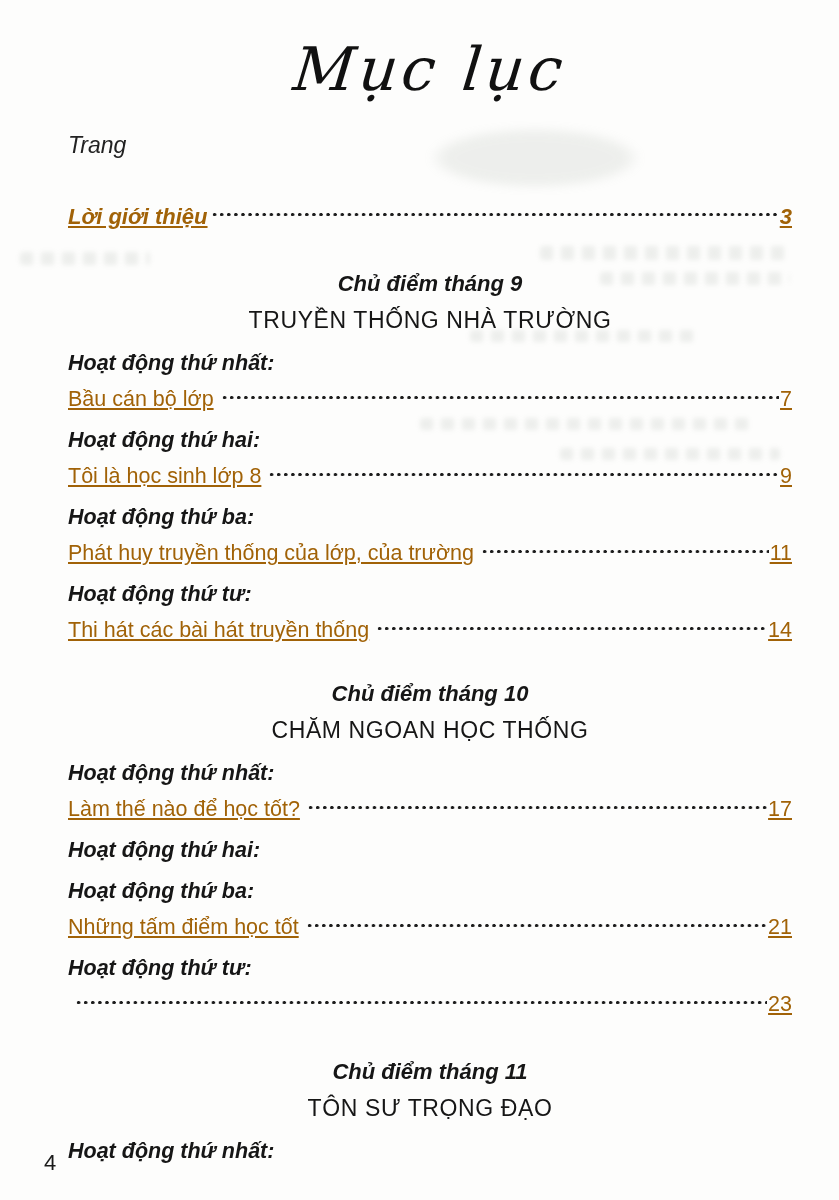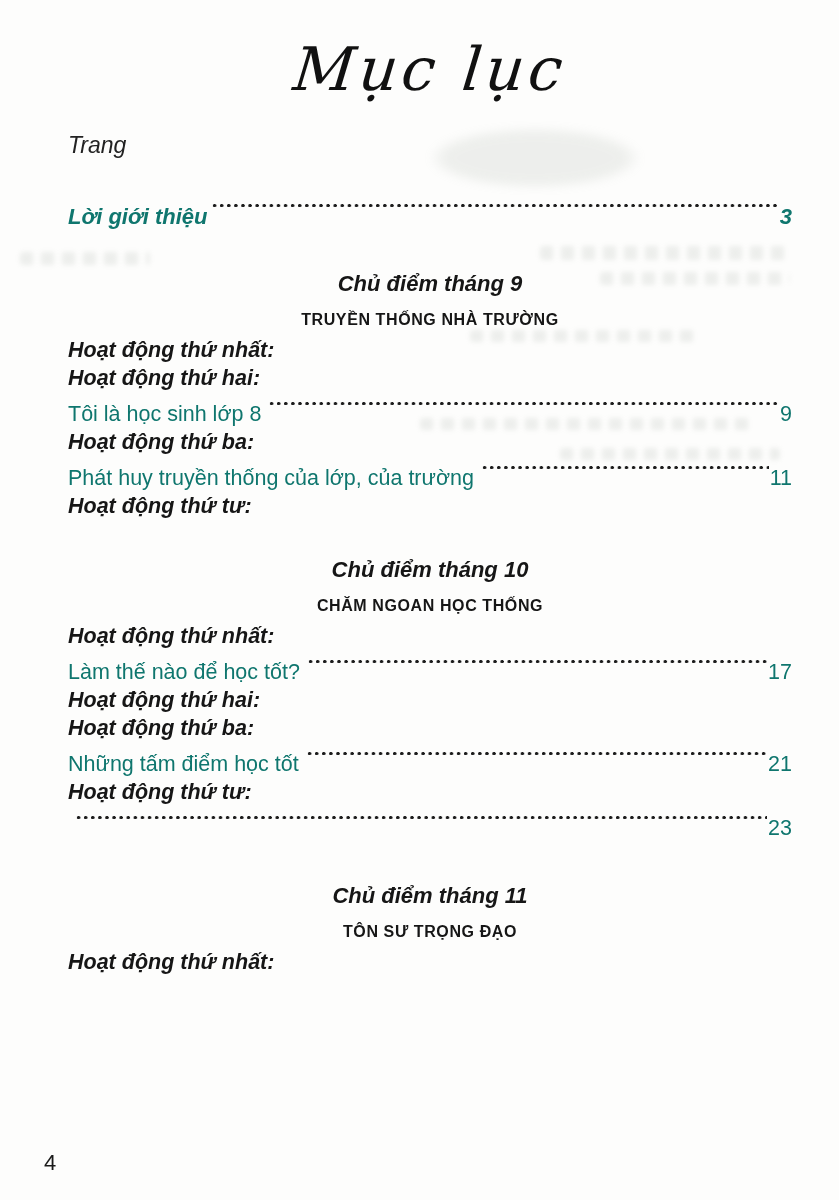--- a/index.html
+++ b/index.html
@@ -38,24 +38,25 @@
   .trang-row{
     margin-top:2px;
     padding-right:10px;
     font-style:italic;
     font-size:23px;
     color:#222;
   }
   
   .toc-row{
     display:flex;
-    align-items:flex-start;
+    align-items:center;
     font-size:21.5px;
     line-height:27px;
-    color:#0f766e;
+    color:#a16207;
+    text-decoration:underline;
   }
   .toc-title{white-space:nowrap;}
   .leader{
     flex:1;
     height:6px;
     margin:0 1px 4px 8px;
     background-image:radial-gradient(circle at 2.6px 2.6px, #1c1c1c 1.45px, rgba(0,0,0,0) 1.9px);
     background-size:7.1px 6px;
     background-repeat:repeat-x;
     background-position:left bottom;
@@ -71,32 +72,33 @@
   .intro-row .leader{margin-left:4px;}
   
   .section-head{text-align:center;}
   .theme-line{
     font-weight:bold;
     font-style:italic;
     font-size:22px;
     line-height:28px;
   }
   .theme-title{
-    font-weight:bold;
-    font-size:16px;
+    font-weight:normal;
+    font-size:23px;
     line-height:32px;
     margin-top:6px;
     letter-spacing:0.6px;
   }
   
   .act-heading{
     font-weight:bold;
     font-style:italic;
     font-size:21.5px;
     line-height:28px;
+    margin-top:13px;
   }
   .act-row{margin-top:9px;}
   .mt-sec{margin-top:36px;}
   .mt-sec2{margin-top:40px;}
   
   .folio{
     position:absolute;
     left:44px;
     top:1150px;
     font-size:22px;
@@ -145,36 +147,46 @@
       <span class="leader"></span>
       <span class="toc-page">3</span>
     </div>
 
     <div class="section-head mt-sec2">
       <div class="theme-line">Chủ điểm tháng 9</div>
       <div class="theme-title">TRUYỀN THỐNG NHÀ TRƯỜNG</div>
     </div>
 
     <div class="act-heading">Hoạt động thứ nhất:</div>
+    <div class="toc-row act-row">
+      <span class="toc-title">Bầu cán bộ lớp</span>
+      <span class="leader"></span>
+      <span class="toc-page">7</span>
+    </div>
 
     <div class="act-heading">Hoạt động thứ hai:</div>
     <div class="toc-row act-row">
       <span class="toc-title">Tôi là học sinh lớp 8</span>
       <span class="leader"></span>
       <span class="toc-page">9</span>
     </div>
 
     <div class="act-heading">Hoạt động thứ ba:</div>
     <div class="toc-row act-row">
       <span class="toc-title">Phát huy truyền thống của lớp, của trường</span>
       <span class="leader"></span>
       <span class="toc-page">11</span>
     </div>
 
     <div class="act-heading">Hoạt động thứ tư:</div>
+    <div class="toc-row act-row">
+      <span class="toc-title">Thi hát các bài hát truyền thống</span>
+      <span class="leader"></span>
+      <span class="toc-page">14</span>
+    </div>
 
     <div class="section-head mt-sec">
       <div class="theme-line">Chủ điểm tháng 10</div>
       <div class="theme-title">CHĂM NGOAN HỌC THỐNG</div>
     </div>
 
     <div class="act-heading">Hoạt động thứ nhất:</div>
     <div class="toc-row act-row">
       <span class="toc-title">Làm thế nào để học tốt?</span>
       <span class="leader"></span>

